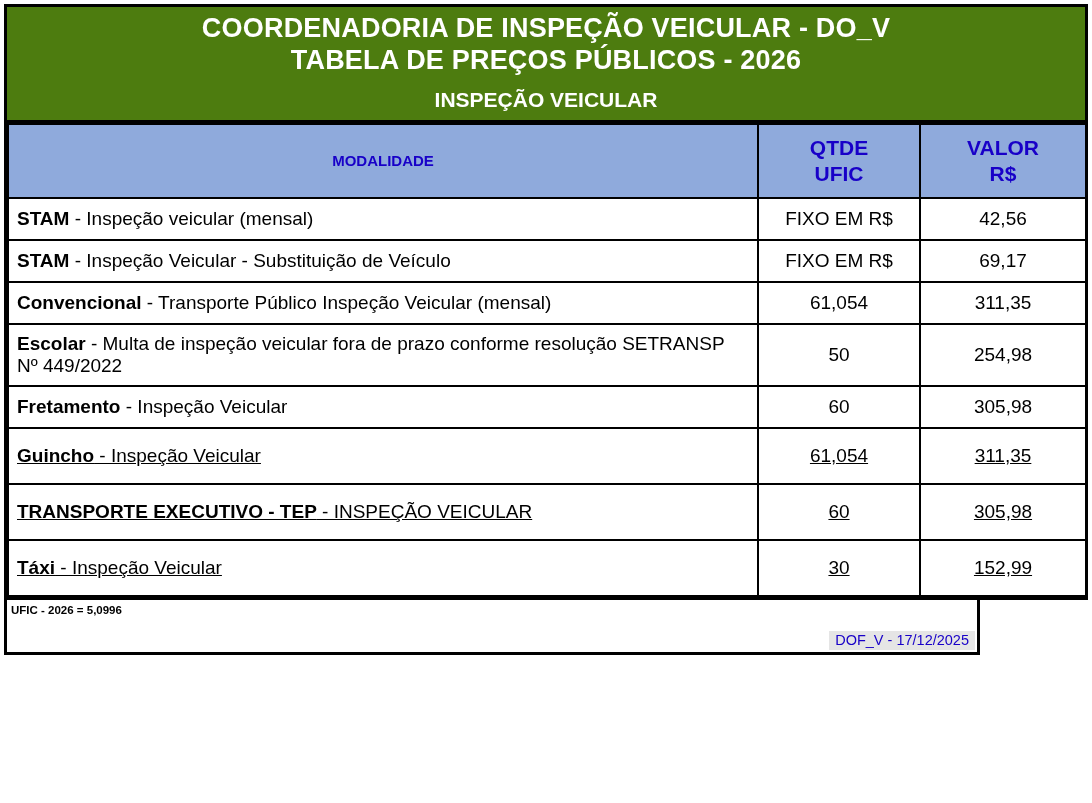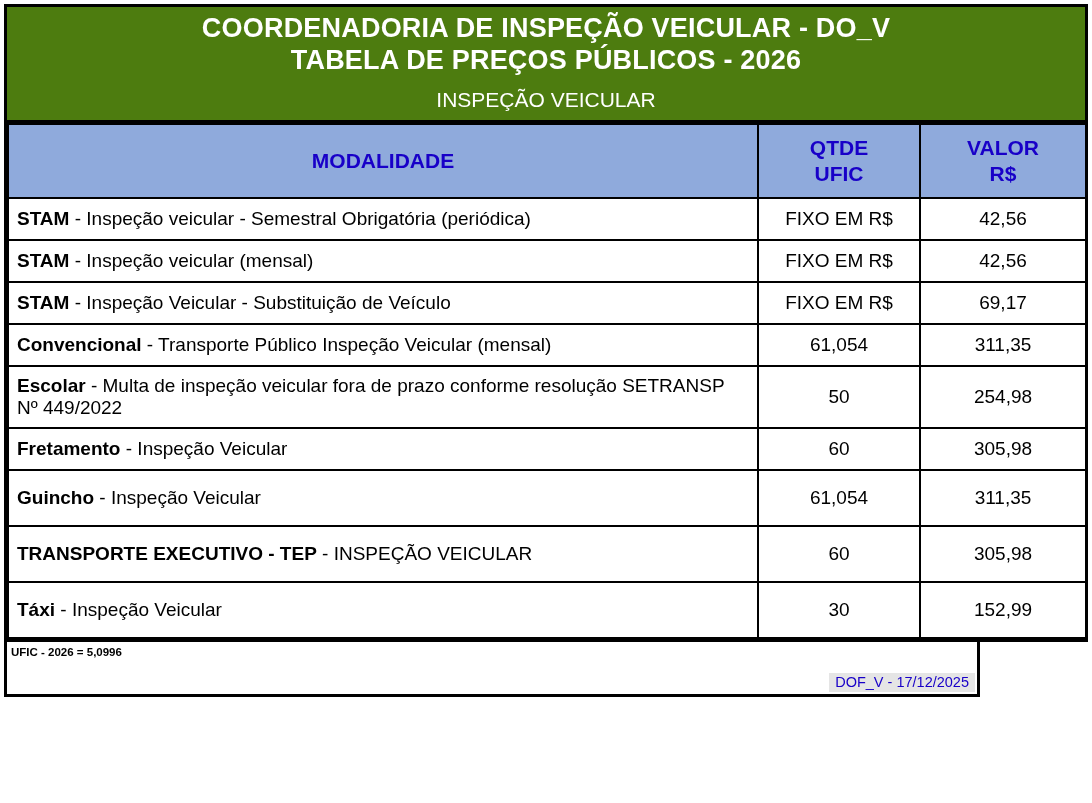--- a/index.html
+++ b/index.html
@@ -35,21 +35,21 @@
   }
   .header .line1,
   .header .line2 {
     font-size: 27px;
     font-weight: bold;
     line-height: 1.18;
     letter-spacing: 0.2px;
   }
   .header .line3 {
     font-size: 21px;
-    font-weight: normal;
+    font-weight: bold;
     margin-top: 10px;
     line-height: 1.2;
     text-align: center;
   }
   
   table.pricetable {
     border-collapse: collapse;
     width: 100%;
     table-layout: fixed;
   }
@@ -65,21 +65,21 @@
   thead th {
     background: #8faadc;
     color: #1800c8;
     font-size: 21px;
     font-weight: bold;
     text-align: center;
     padding: 10px 4px;
     line-height: 1.25;
   }
   thead th.modality {
-    font-size: 21px;
+    font-size: 15px;
   }
   tbody td {
     font-size: 19px;
     color: #000000;
     padding: 9px 8px;
     vertical-align: middle;
     background: #ffffff;
   }
   tbody td.modality {
     text-align: left;
@@ -90,20 +90,21 @@
   tbody td.modality b {
     font-weight: bold;
   }
   tbody tr.tall td {
     padding-top: 8px;
     padding-bottom: 8px;
   }
   tbody tr.pad td {
     padding-top: 16px;
     padding-bottom: 16px;
+    text-decoration: underline;
   }
   .modality .desc { font-weight: normal; }
   
   .footer {
     border-top: 0;
     position: relative;
     height: 52px;
     box-sizing: border-box;
   }
   .footer .ufic {
@@ -157,25 +158,20 @@
             <div>UFIC</div>
           </th>
           <th>
             <div>VALOR</div>
             <div>R$</div>
           </th>
         </tr>
       </thead>
       <tbody>
 
-        <tr>
-          <td class="modality"><b>STAM</b><span class="desc"> - Inspeção veicular - Semestral Obrigatória  (periódica)</span></td>
-          <td class="num">FIXO EM R$</td>
-          <td class="num">42,56</td>
-        </tr>
 
         <tr>
           <td class="modality"><b>STAM</b><span class="desc"> - Inspeção veicular  (mensal)</span></td>
           <td class="num">FIXO EM R$</td>
           <td class="num">42,56</td>
         </tr>
 
         <tr>
           <td class="modality"><b>STAM</b><span class="desc"> -  Inspeção Veicular - Substituição de Veículo</span></td>
           <td class="num">FIXO EM R$</td>

